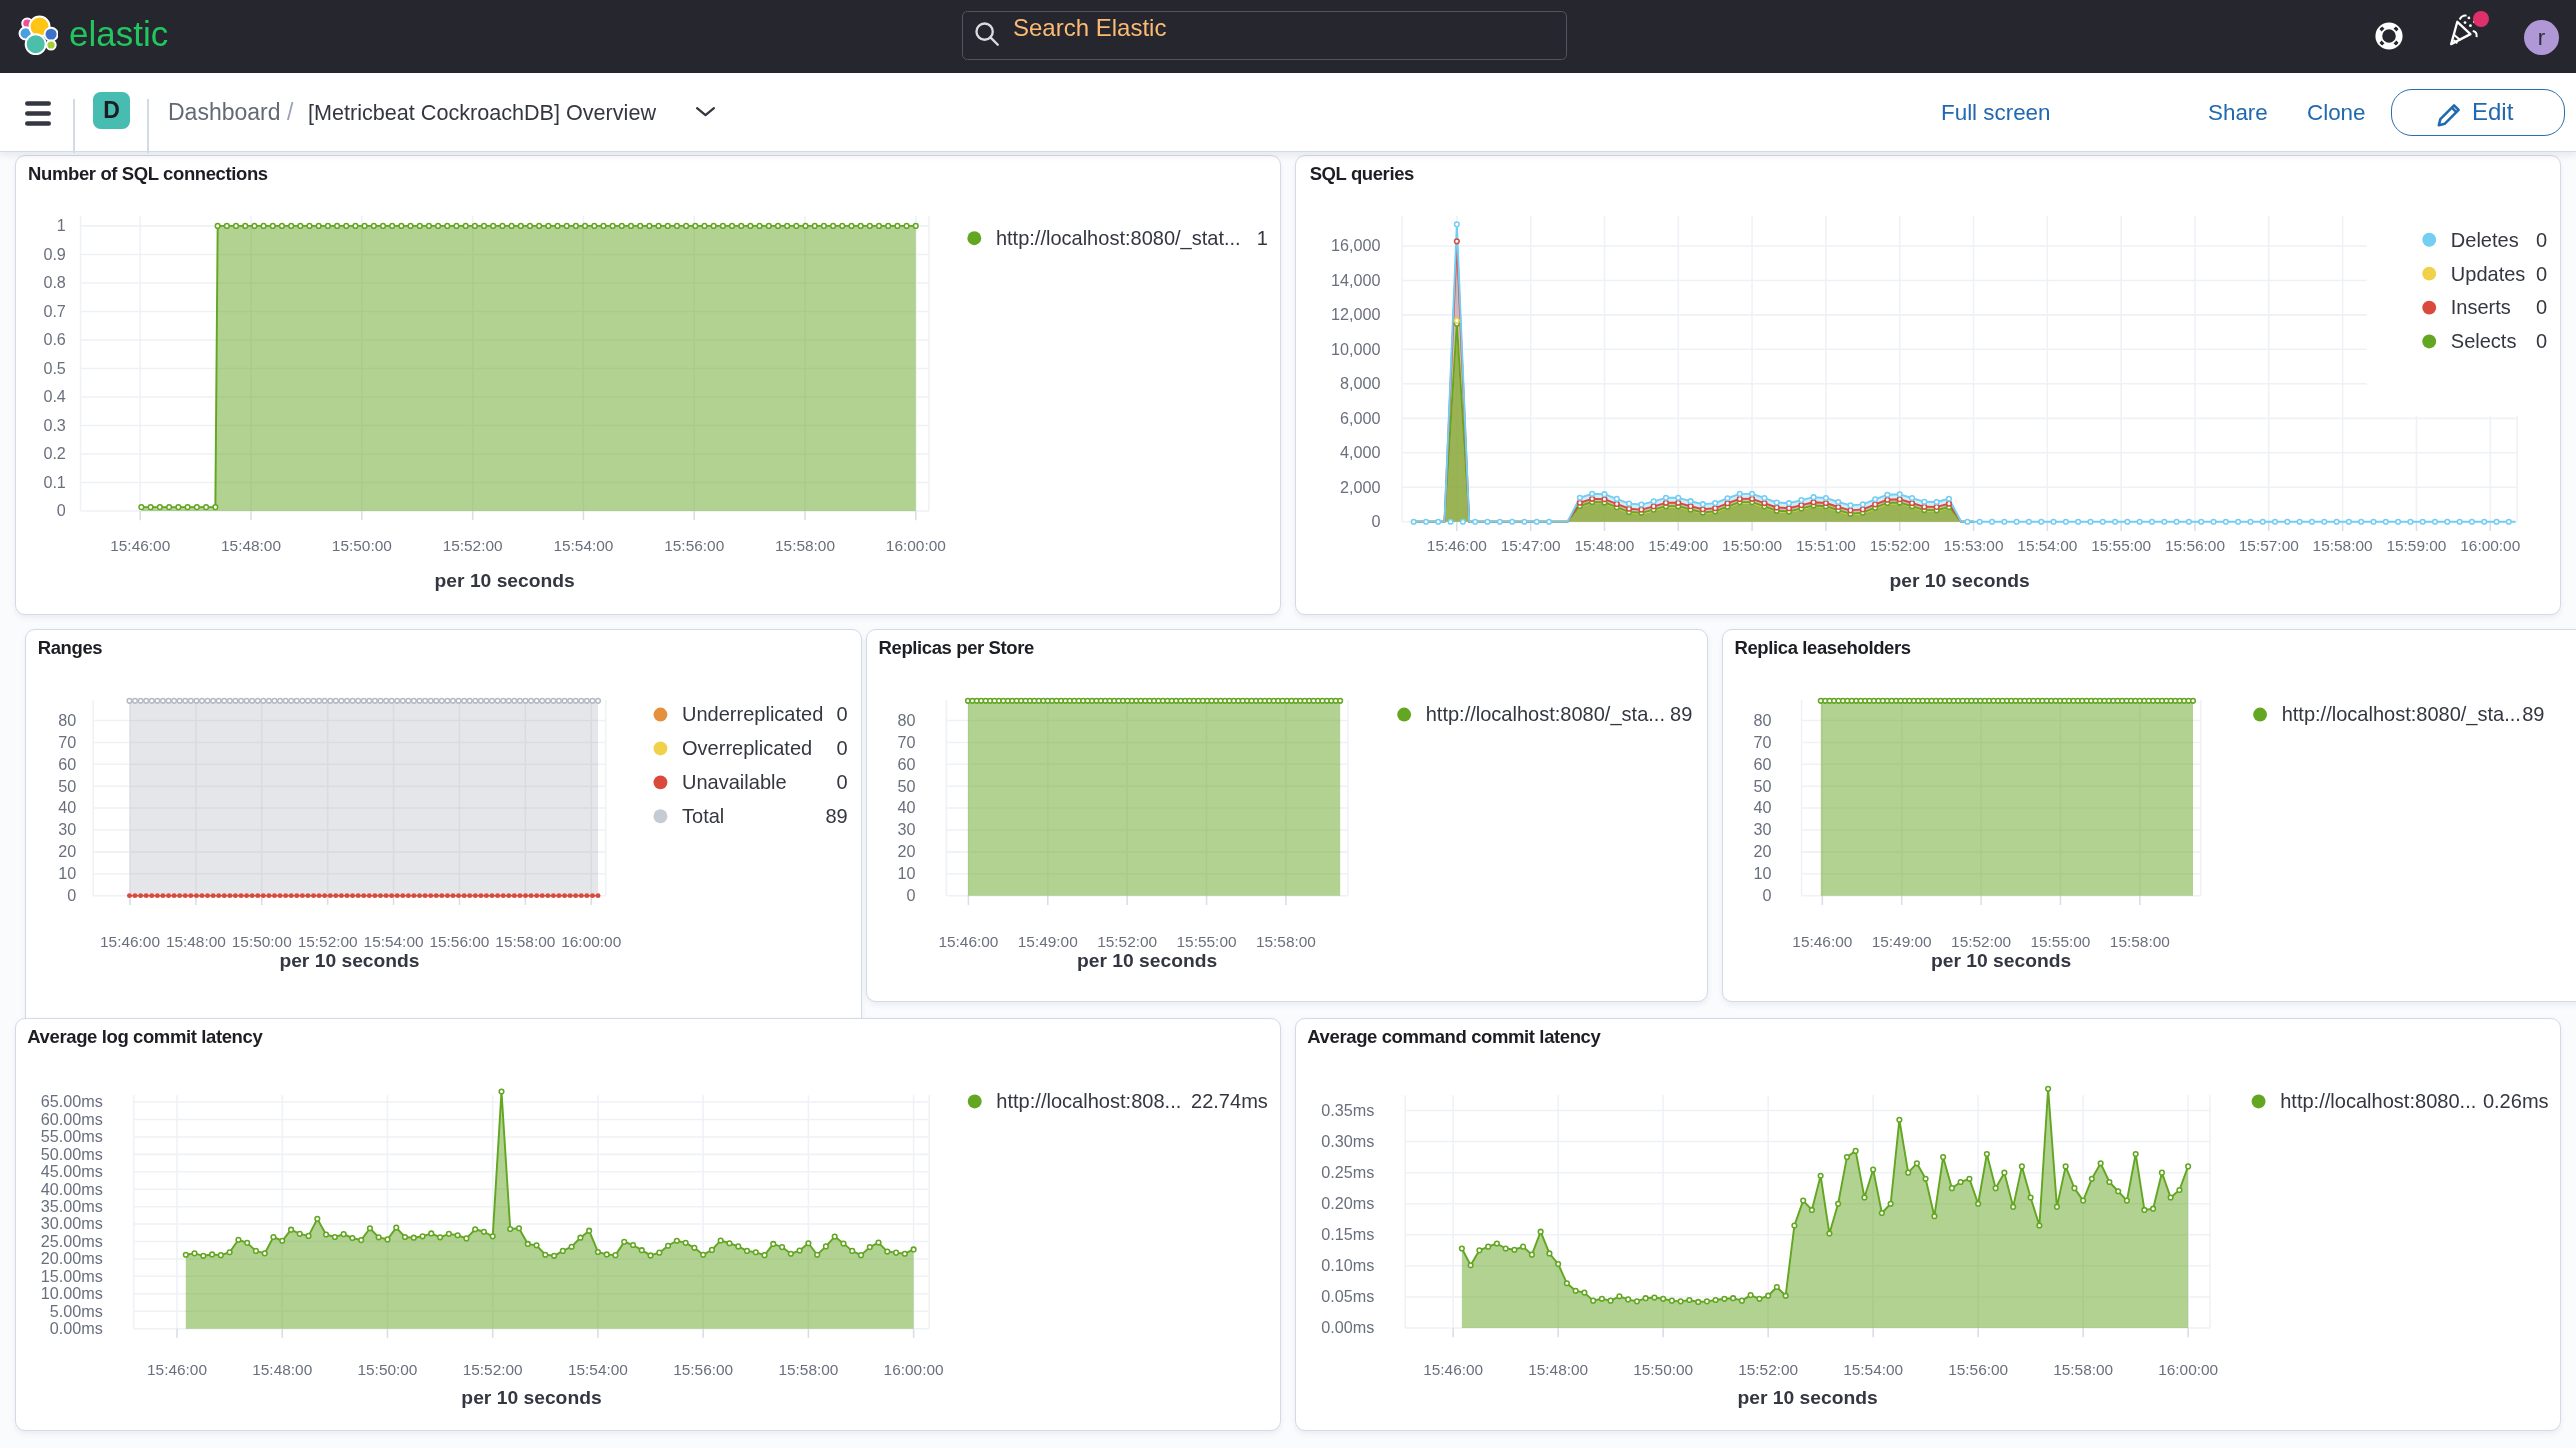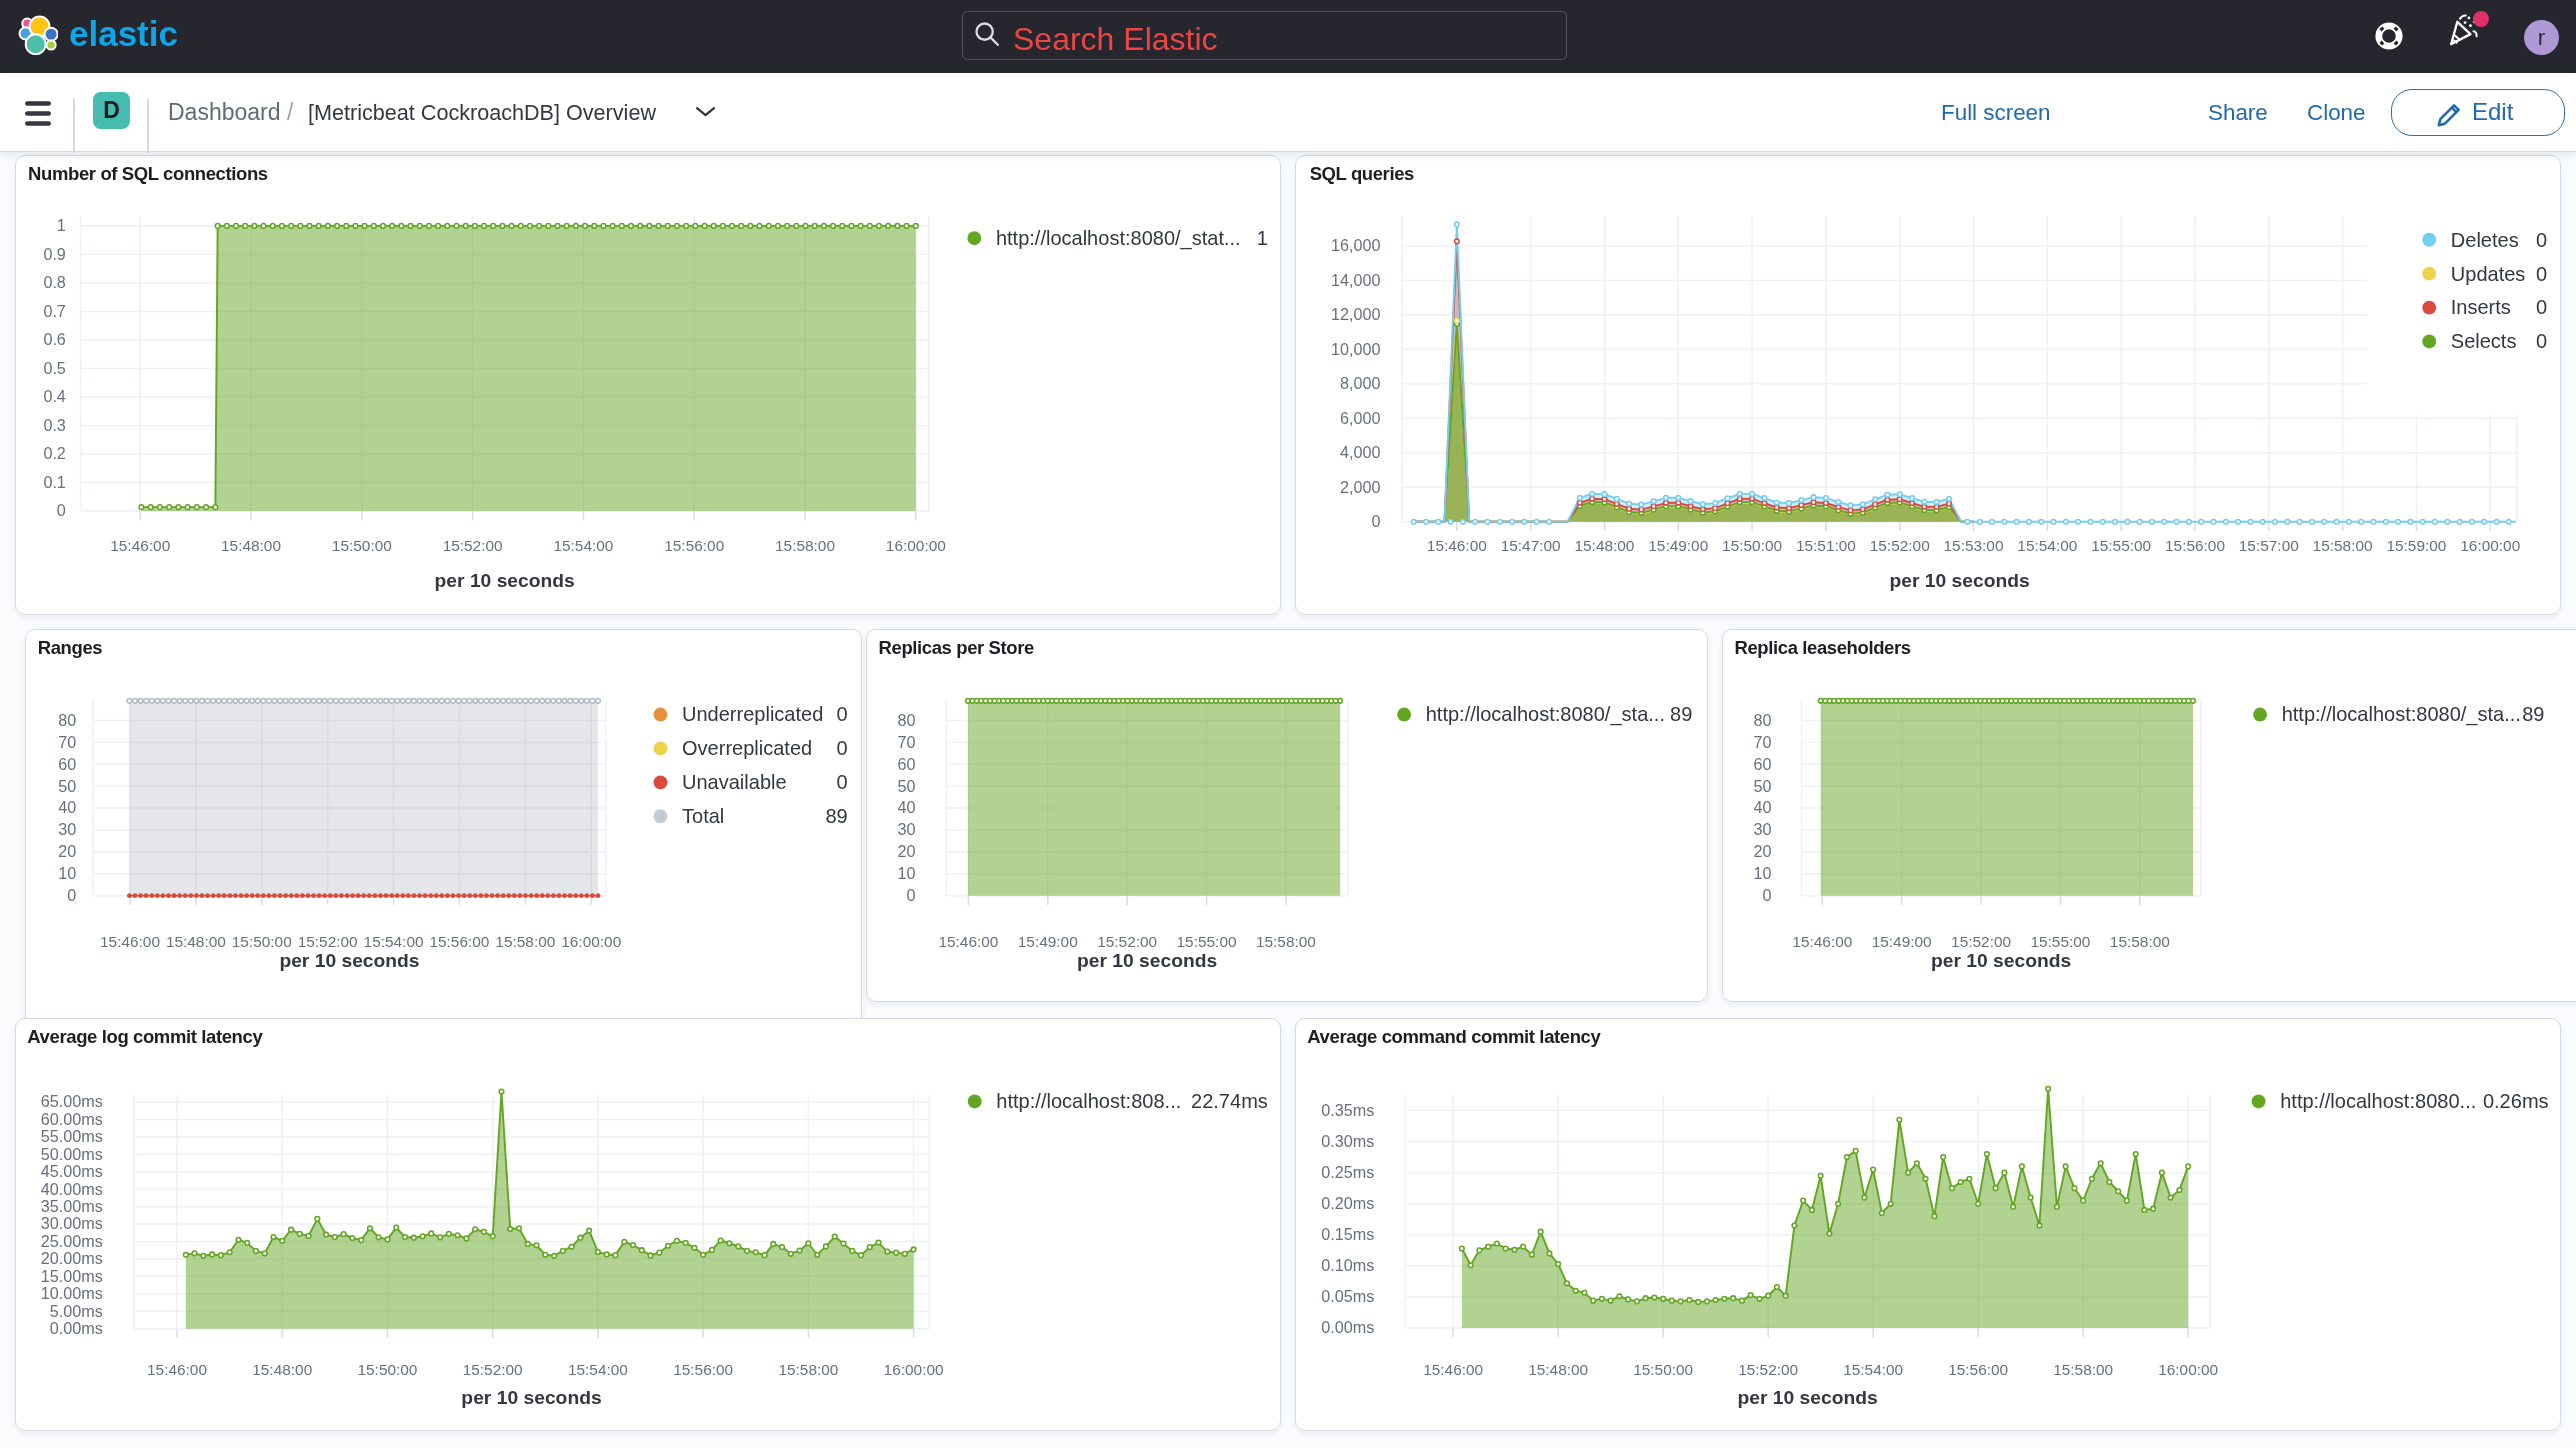--- a/index.html
+++ b/index.html
@@ -12,27 +12,27 @@
 <div class="header">
 
 <svg width="40" height="40" viewBox="0 0 52 52" style="position:absolute;left:18px;top:15.4px">
 <circle cx="12" cy="11" r="6.5" fill="#f04e98" stroke="#fff" stroke-width="2.6"></circle>
 <circle cx="10" cy="24" r="8" fill="#4a9fe0" stroke="#fff" stroke-width="2.6"></circle>
 <circle cx="28" cy="15" r="13" fill="#fec514" stroke="#fff" stroke-width="2.6"></circle>
 <circle cx="43" cy="25" r="8.5" fill="#3b73c9" stroke="#fff" stroke-width="2.6"></circle>
 <circle cx="23" cy="38" r="13" fill="#4cbfab" stroke="#fff" stroke-width="2.6"></circle>
 <circle cx="43" cy="39" r="6" fill="#a5cd39" stroke="#fff" stroke-width="2.6"></circle>
 </svg>
-<div style="position:absolute;left:69px;top:14px;font-size:35px;font-weight:bold;color:#0ea5e9">elastic</div>
+<div style="position:absolute;left:69px;top:14px;font-size:35px;font-weight:normal;color:#22c55e">elastic</div>
 <div style="position:absolute;left:962px;top:10.8px;width:605px;height:49px;border:1.5px solid #53565f;border-radius:5.4px"></div>
 <svg width="31" height="31" viewBox="0 0 40 40" style="position:absolute;left:973px;top:20px">
 <circle cx="15" cy="15" r="10.5" stroke="#d9dce3" stroke-width="3" fill="none"></circle>
 <path d="M22.5 22.5 L32 32" stroke="#d9dce3" stroke-width="3" stroke-linecap="round"></path>
 </svg>
-<div style="position:absolute;left:1013px;top:15px;height:49px;line-height:49px;font-size:32px;color:#ef4444">Search Elastic</div>
+<div style="position:absolute;left:1013px;top:3px;height:49px;line-height:49px;font-size:24px;color:#fdba74">Search Elastic</div>
 <svg width="34" height="34" viewBox="0 0 44 44" style="position:absolute;left:2372px;top:19px">
 <circle cx="22" cy="22" r="13.4" stroke="#fff" stroke-width="6.2" fill="none"></circle>
 <path d="M9.5 9.5 L34.5 34.5 M34.5 9.5 L9.5 34.5" stroke="#25262e" stroke-width="5"></path>
 <circle cx="22" cy="22" r="16.4" stroke="#fff" stroke-width="2.4" fill="none"></circle>
 <circle cx="22" cy="22" r="10" stroke="#fff" stroke-width="2.4" fill="none"></circle>
 </svg>
 <svg width="37" height="37" viewBox="0 0 48 48" style="position:absolute;left:2445px;top:10.8px">
 <path d="M8 43 L16 14 L33 30 Z" stroke="#fff" stroke-width="3" fill="none" stroke-linejoin="round"></path>
 <path d="M12 31 L20 38 M11 37.5 L16 42" stroke="#fff" stroke-width="2.6"></path>
 <path d="M19 11 q3 -6 9 -5" stroke="#fff" stroke-width="2.6" fill="none"></path>

